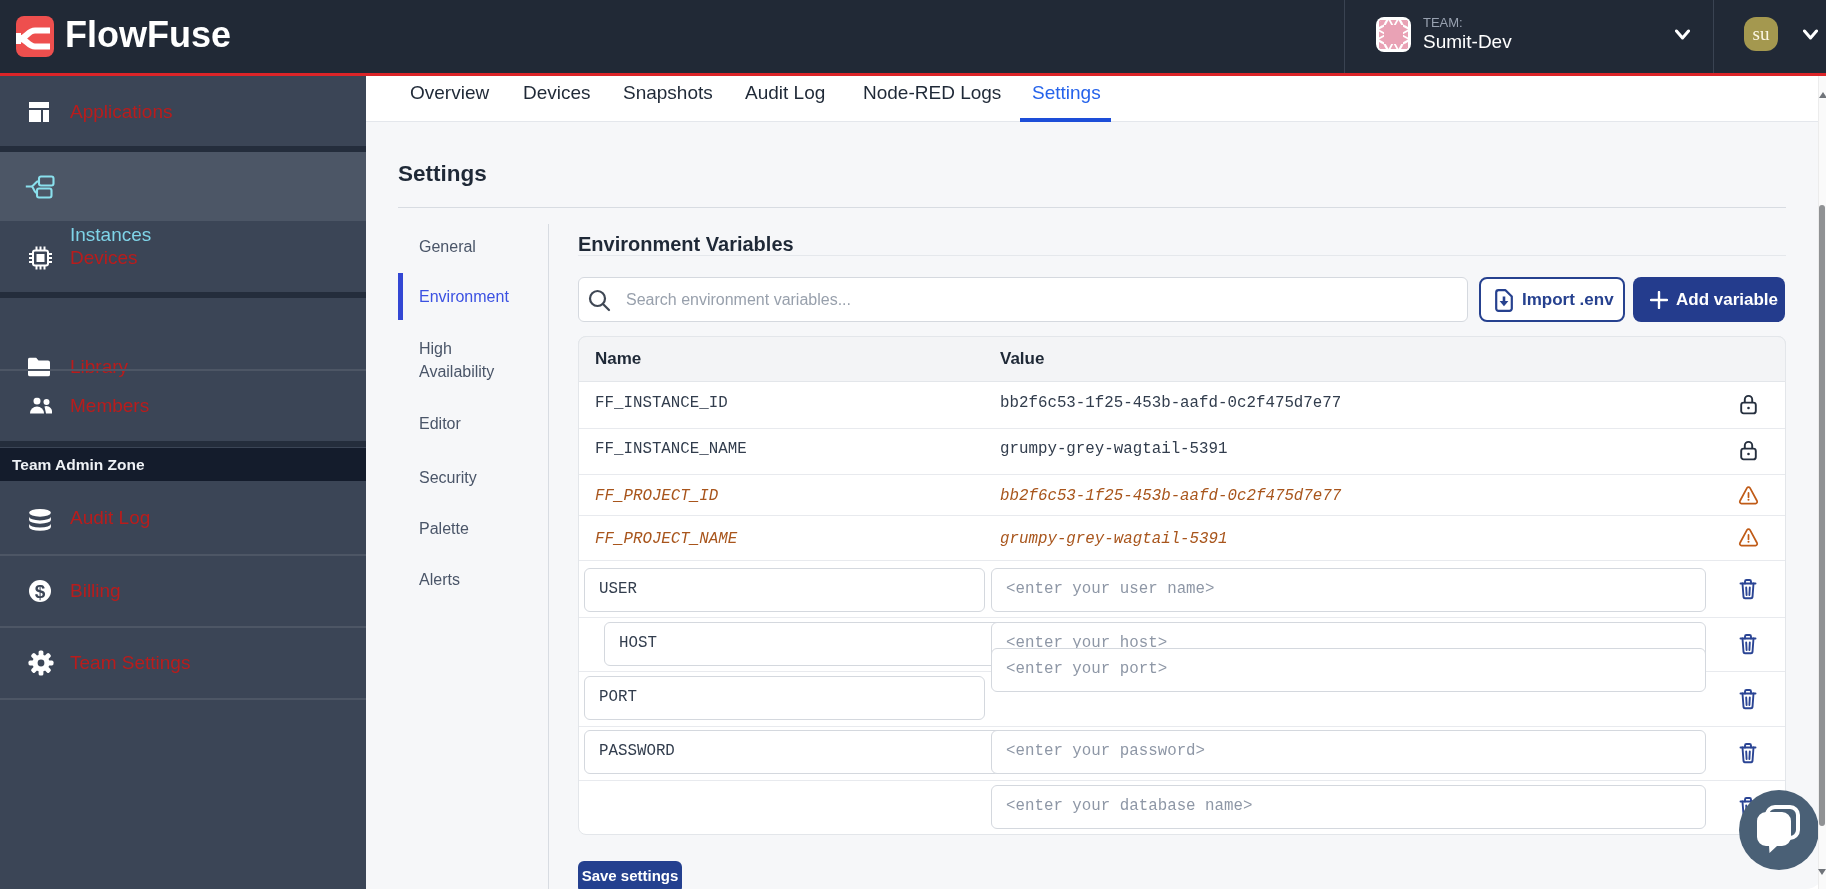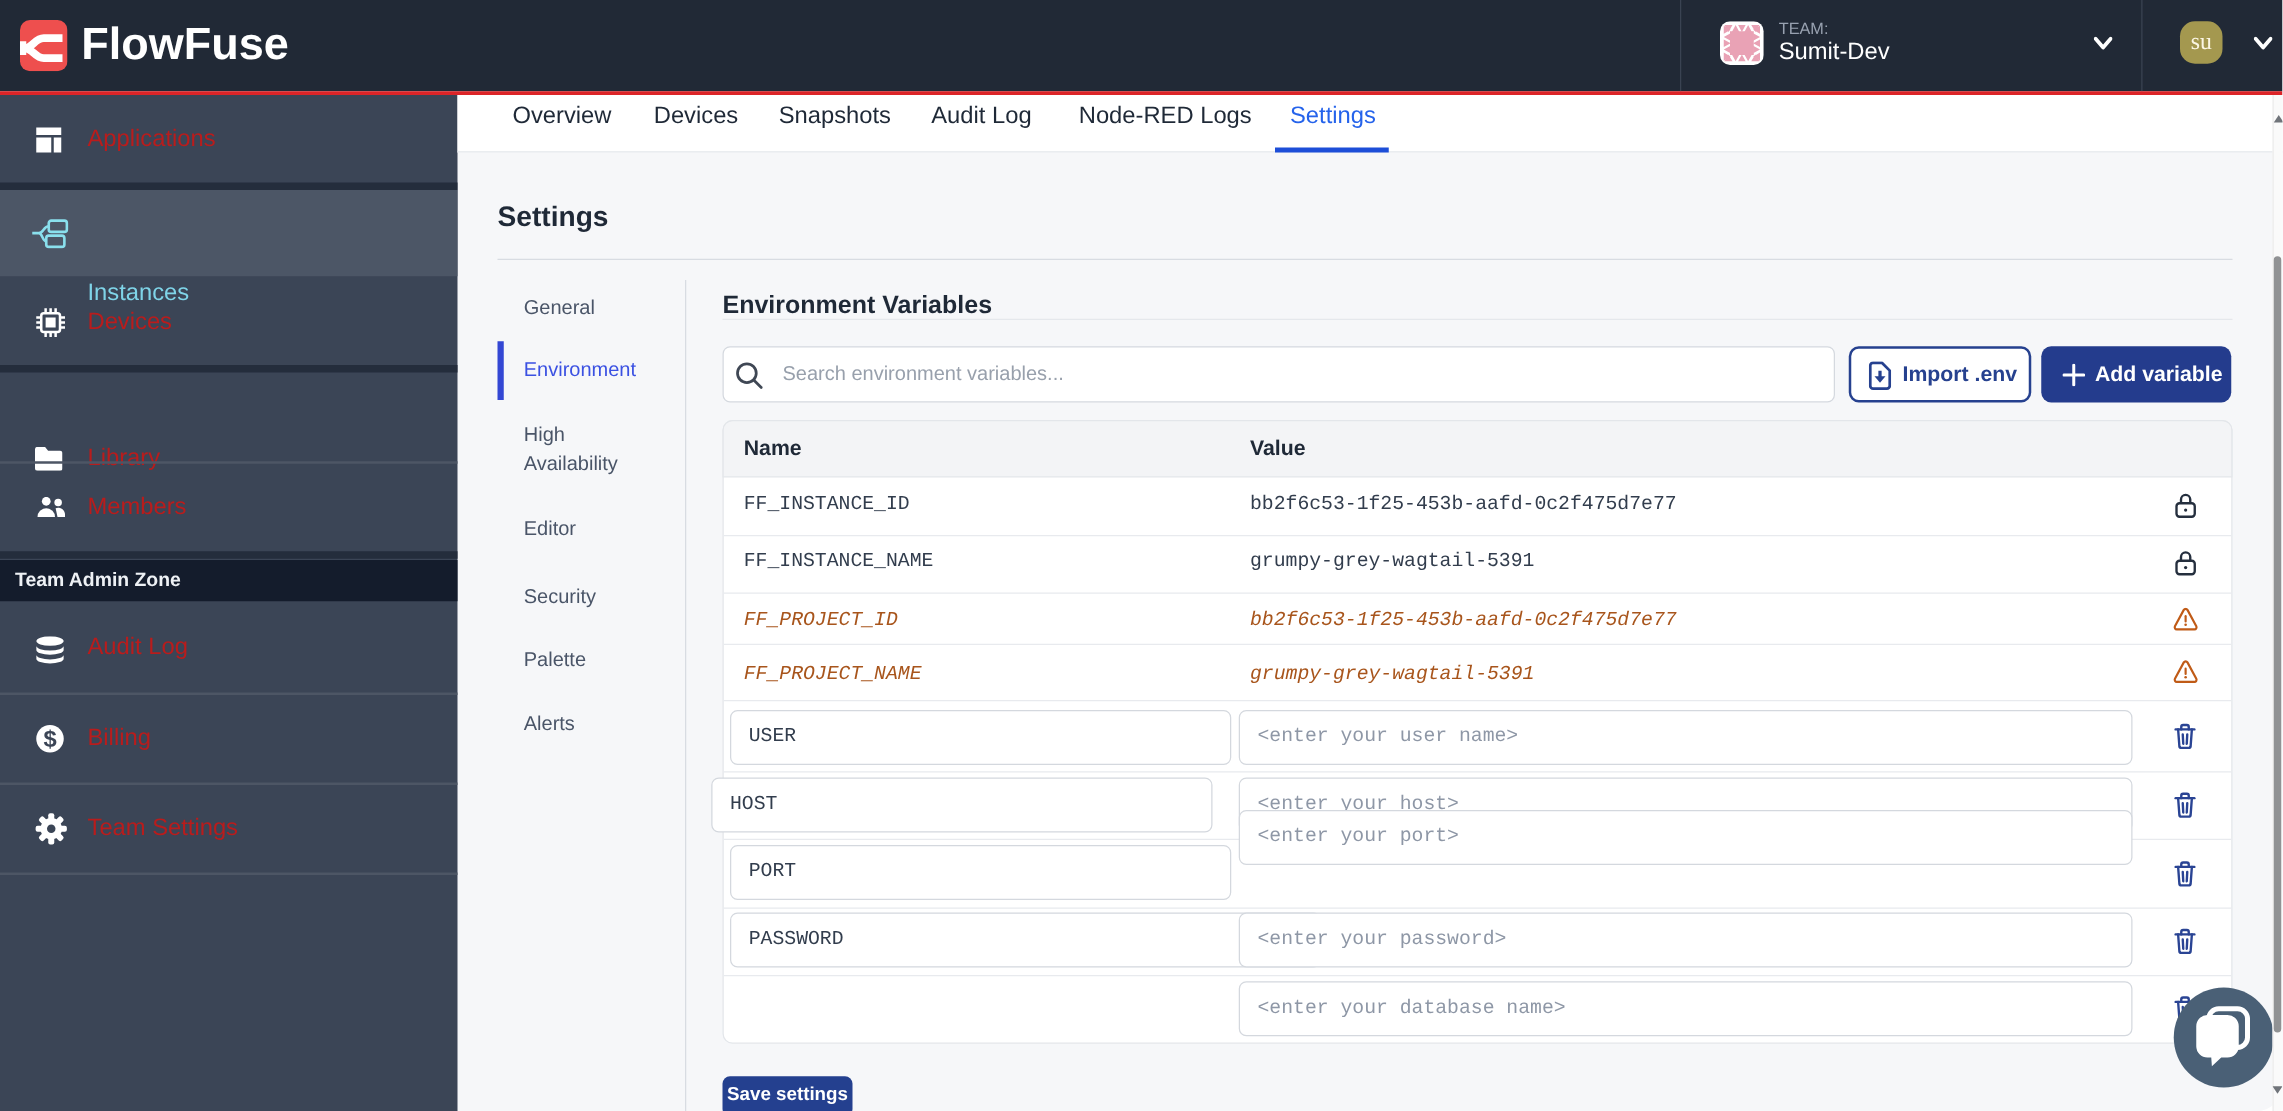--- a/index.html
+++ b/index.html
@@ -259,21 +259,21 @@
   <div class="abs morange" style="left:1000px; top:530px;">grumpy-grey-wagtail-5391</div>
   <div class="abs rowline" style="top:560px;"></div>
 
   <div class="abs vinput" style="left:584px; top:568px; width:401px;">
       <span class="mono">USER</span>
     </div>
   <div class="abs vinput" style="left:991px; top:568px; width:715px;">
       <span class="mono ph">&lt;enter your user name&gt;</span>
     </div>
   <div class="abs rowline" style="top:617px;"></div>
-  <div class="abs vinput" style="left:569px; top:622px; width:401px;">
+  <div class="abs vinput" style="left:604px; top:622px; width:401px;">
       <span class="mono">HOST</span>
     </div>
   <div class="abs vinput" style="left:991px; top:622px; width:715px;">
       <span class="mono ph">&lt;enter your host&gt;</span>
     </div>
   <div class="abs rowline" style="top:671px;"></div>
   <div class="abs vinput" style="left:584px; top:676px; width:401px;">
       <span class="mono">PORT</span>
     </div>
   <div class="abs vinput" style="left:991px; top:648px; width:715px;">

